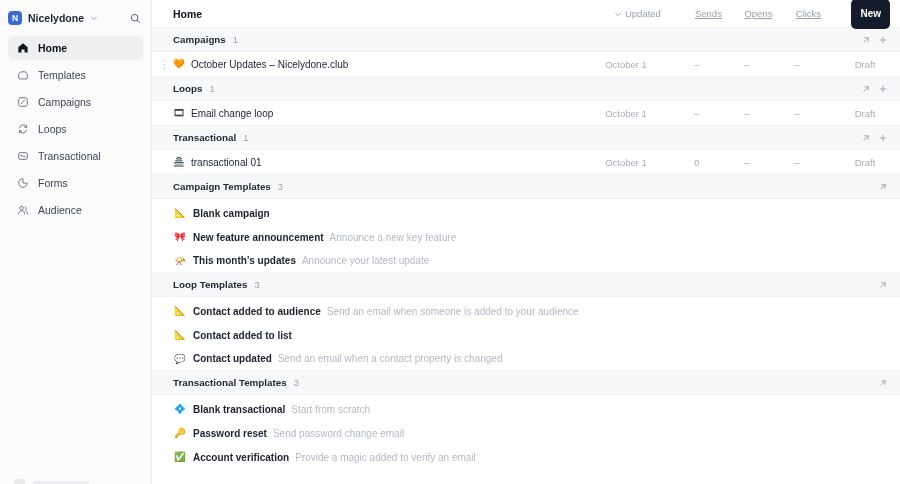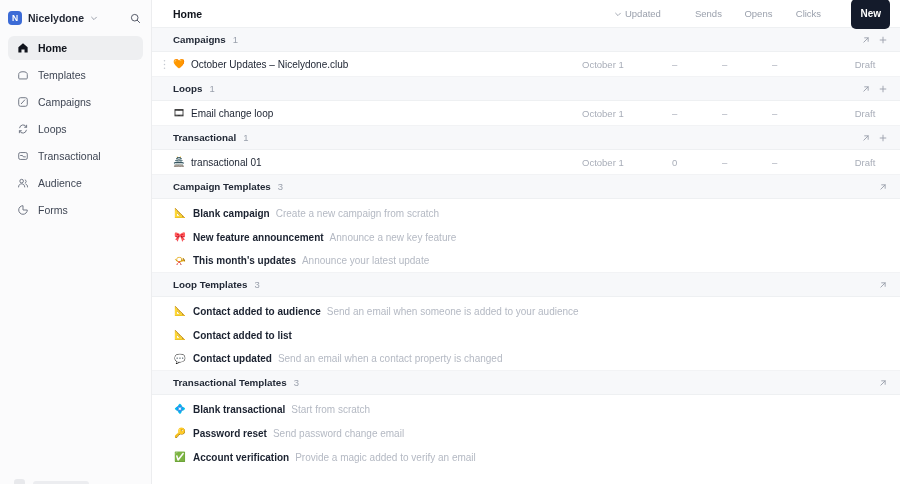--- a/index.html
+++ b/index.html
@@ -81,21 +81,21 @@
   .top-title { font-size: 10.5px; font-weight: 700; color: #10141c; }
   .top-spacer { flex: 1 1 auto; }
   .col-head {
     font-size: 9.5px; color: #9aa0ac;
     text-align: center;
     white-space: nowrap;
   }
   .col-updated {
     width: 88px; display: flex; justify-content: center; gap: 3px;
   }
-  .col-metric { width: 50px; }
+  .col-metric { width: 50px; text-decoration: underline; }
   .col-m-sends { margin-left: 2px; }
   .btn-new {
     margin-left: 18px;
     background: #141b2b; color: #fff;
     font-size: 10px; font-weight: 600;
     height: 30px; padding: 8px 9px;
     border-radius: 5px;
     display: flex; align-items: center; justify-content: center;
     border: none;
     font-family: "Liberation Sans", sans-serif;
@@ -142,21 +142,21 @@
     font-family: "DejaVu Sans", sans-serif;
   }
   .row-name {
     font-size: 10px; color: #1b2230;
     margin-left: 4px;
     white-space: nowrap;
   }
   .row-spacer { flex: 1 1 auto; }
   .cell {
     font-size: 9.5px; color: #a8adb8;
-    white-space: nowrap;
+    text-align: center; white-space: nowrap;
   }
   .cell-date { width: 88px; }
   .cell-metric { width: 50px; }
   .cell-m-sends { margin-left: 2px; }
   .cell-status { width: 50px; margin-left: 18px; text-align: center; }
 
   
   .trow {
     height: 24px;
     display: flex; align-items: center;
@@ -251,36 +251,36 @@
               <rect x="2" y="3" width="10" height="8" rx="1.8" fill="none" stroke="currentColor" stroke-width="1.1"></rect>
               <path d="M4.2 6.4 L6.4 6.4 L7.4 8 L9.8 8" fill="none" stroke="currentColor" stroke-width="1.1" stroke-linecap="round" stroke-linejoin="round"></path>
             </svg>
         </span>
         <span class="nav-label">Transactional</span>
       </div>
 
       <div class="nav-item">
         <span class="nav-ico">
           <svg width="12" height="12" viewBox="0 0 14 14">
+              <path d="M7 2 A5 5 0 1 0 12 7 L7 7 Z" fill="none" stroke="currentColor" stroke-width="1.1" stroke-linejoin="round"></path>
+            </svg>
+        </span>
+        <span class="nav-label">Forms</span>
+      </div>
+
+      <div class="nav-item">
+        <span class="nav-ico">
+          <svg width="12" height="12" viewBox="0 0 14 14">
               <circle cx="5.4" cy="4.8" r="2.1" fill="none" stroke="currentColor" stroke-width="1.1"></circle>
               <path d="M1.8 11.6 C1.8 9.2 3.4 8 5.4 8 C7.4 8 9 9.2 9 11.6" fill="none" stroke="currentColor" stroke-width="1.1" stroke-linecap="round"></path>
               <path d="M9.6 3.4 A2 2 0 0 1 9.6 7" fill="none" stroke="currentColor" stroke-width="1.1" stroke-linecap="round"></path>
               <path d="M10.3 8.2 C11.6 8.7 12.3 9.9 12.3 11.6" fill="none" stroke="currentColor" stroke-width="1.1" stroke-linecap="round"></path>
             </svg>
         </span>
         <span class="nav-label">Audience</span>
-      </div>
-
-      <div class="nav-item">
-        <span class="nav-ico">
-          <svg width="12" height="12" viewBox="0 0 14 14">
-              <path d="M7 2 A5 5 0 1 0 12 7 L7 7 Z" fill="none" stroke="currentColor" stroke-width="1.1" stroke-linejoin="round"></path>
-            </svg>
-        </span>
-        <span class="nav-label">Forms</span>
       </div>
 
     </nav>
 
     <div class="sidebar-bottom">
       <div class="sb-dot"></div>
       <div class="sb-bar"></div>
     </div>
   </aside>
 
@@ -401,21 +401,20 @@
       <span class="sec-spacer"></span>
       <span class="sec-act">
         <svg width="10" height="10" viewBox="0 0 12 12">
             <path d="M3.4 8.6 L8.6 3.4 M4.4 3.4 L8.6 3.4 L8.6 7.6" fill="none" stroke="currentColor" stroke-width="1.1" stroke-linecap="round" stroke-linejoin="round"></path>
           </svg>
       </span>
     </div>
     <div class="trow" style="margin-top:2px;">
       <span class="trow-emoji">📐</span>
       <span class="trow-title">Blank campaign</span>
-      <span class="trow-desc">Create a new campaign from scratch</span>
     </div>
     <div class="trow">
       <span class="trow-emoji">🎀</span>
       <span class="trow-title">New feature announcement</span>
       <span class="trow-desc">Announce a new key feature</span>
     </div>
     <div class="trow tsec-gap">
       <span class="trow-emoji">📯</span>
       <span class="trow-title">This month's updates</span>
       <span class="trow-desc">Announce your latest update</span>

